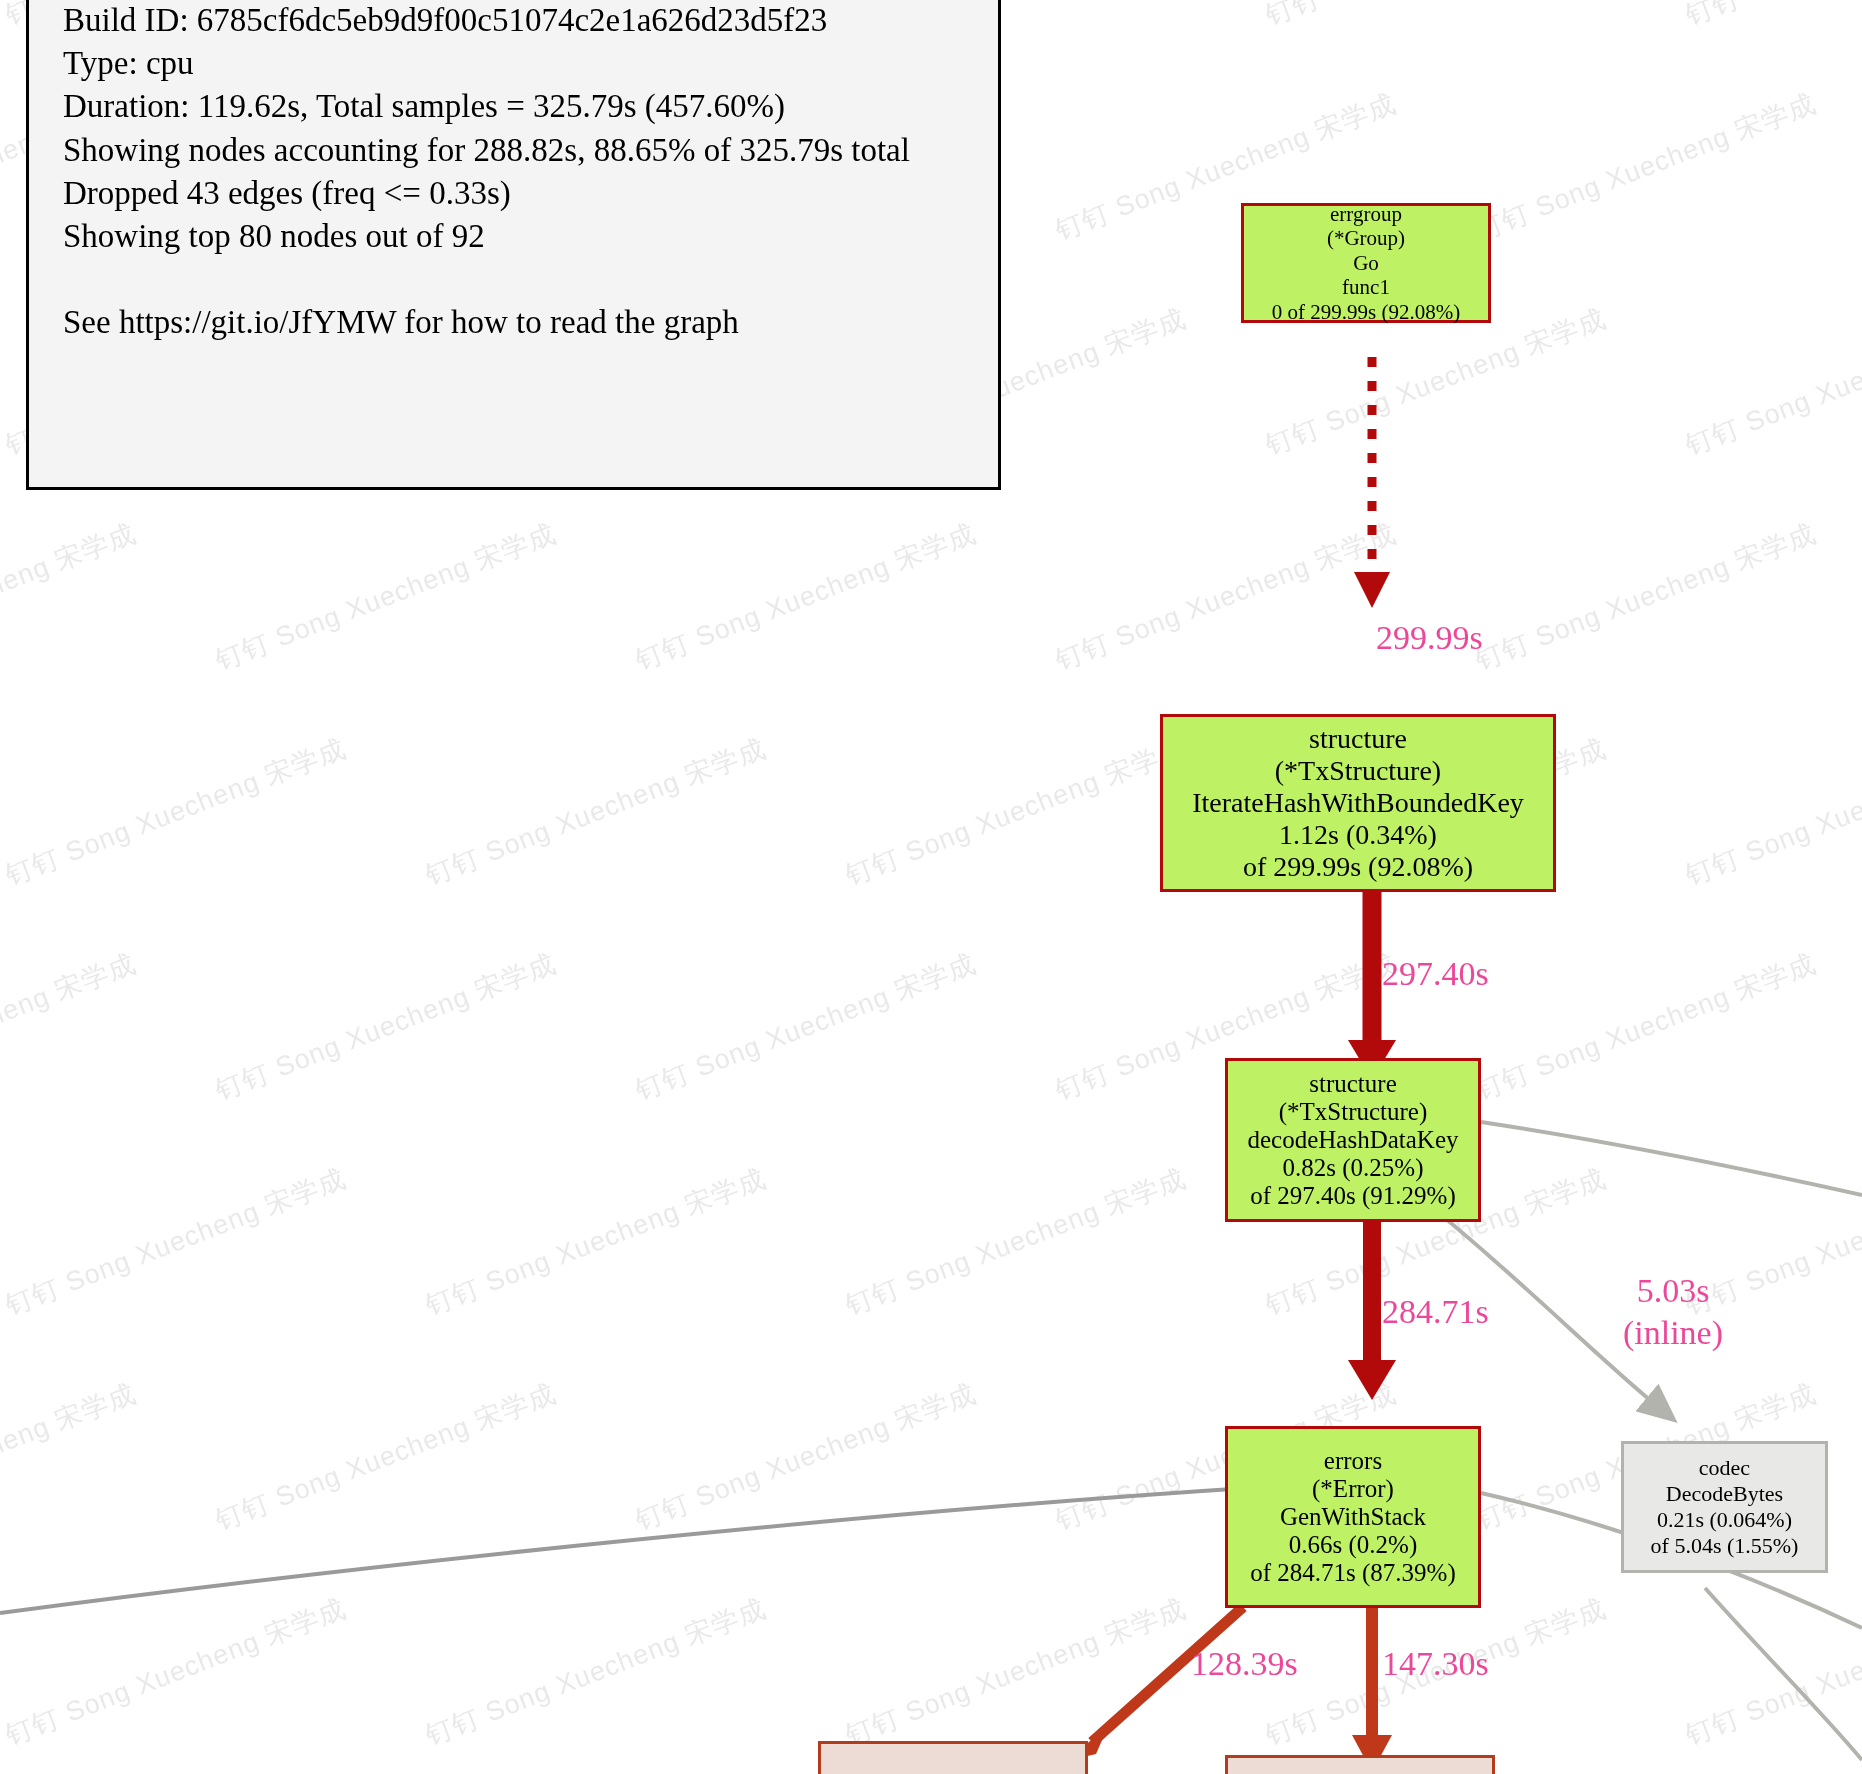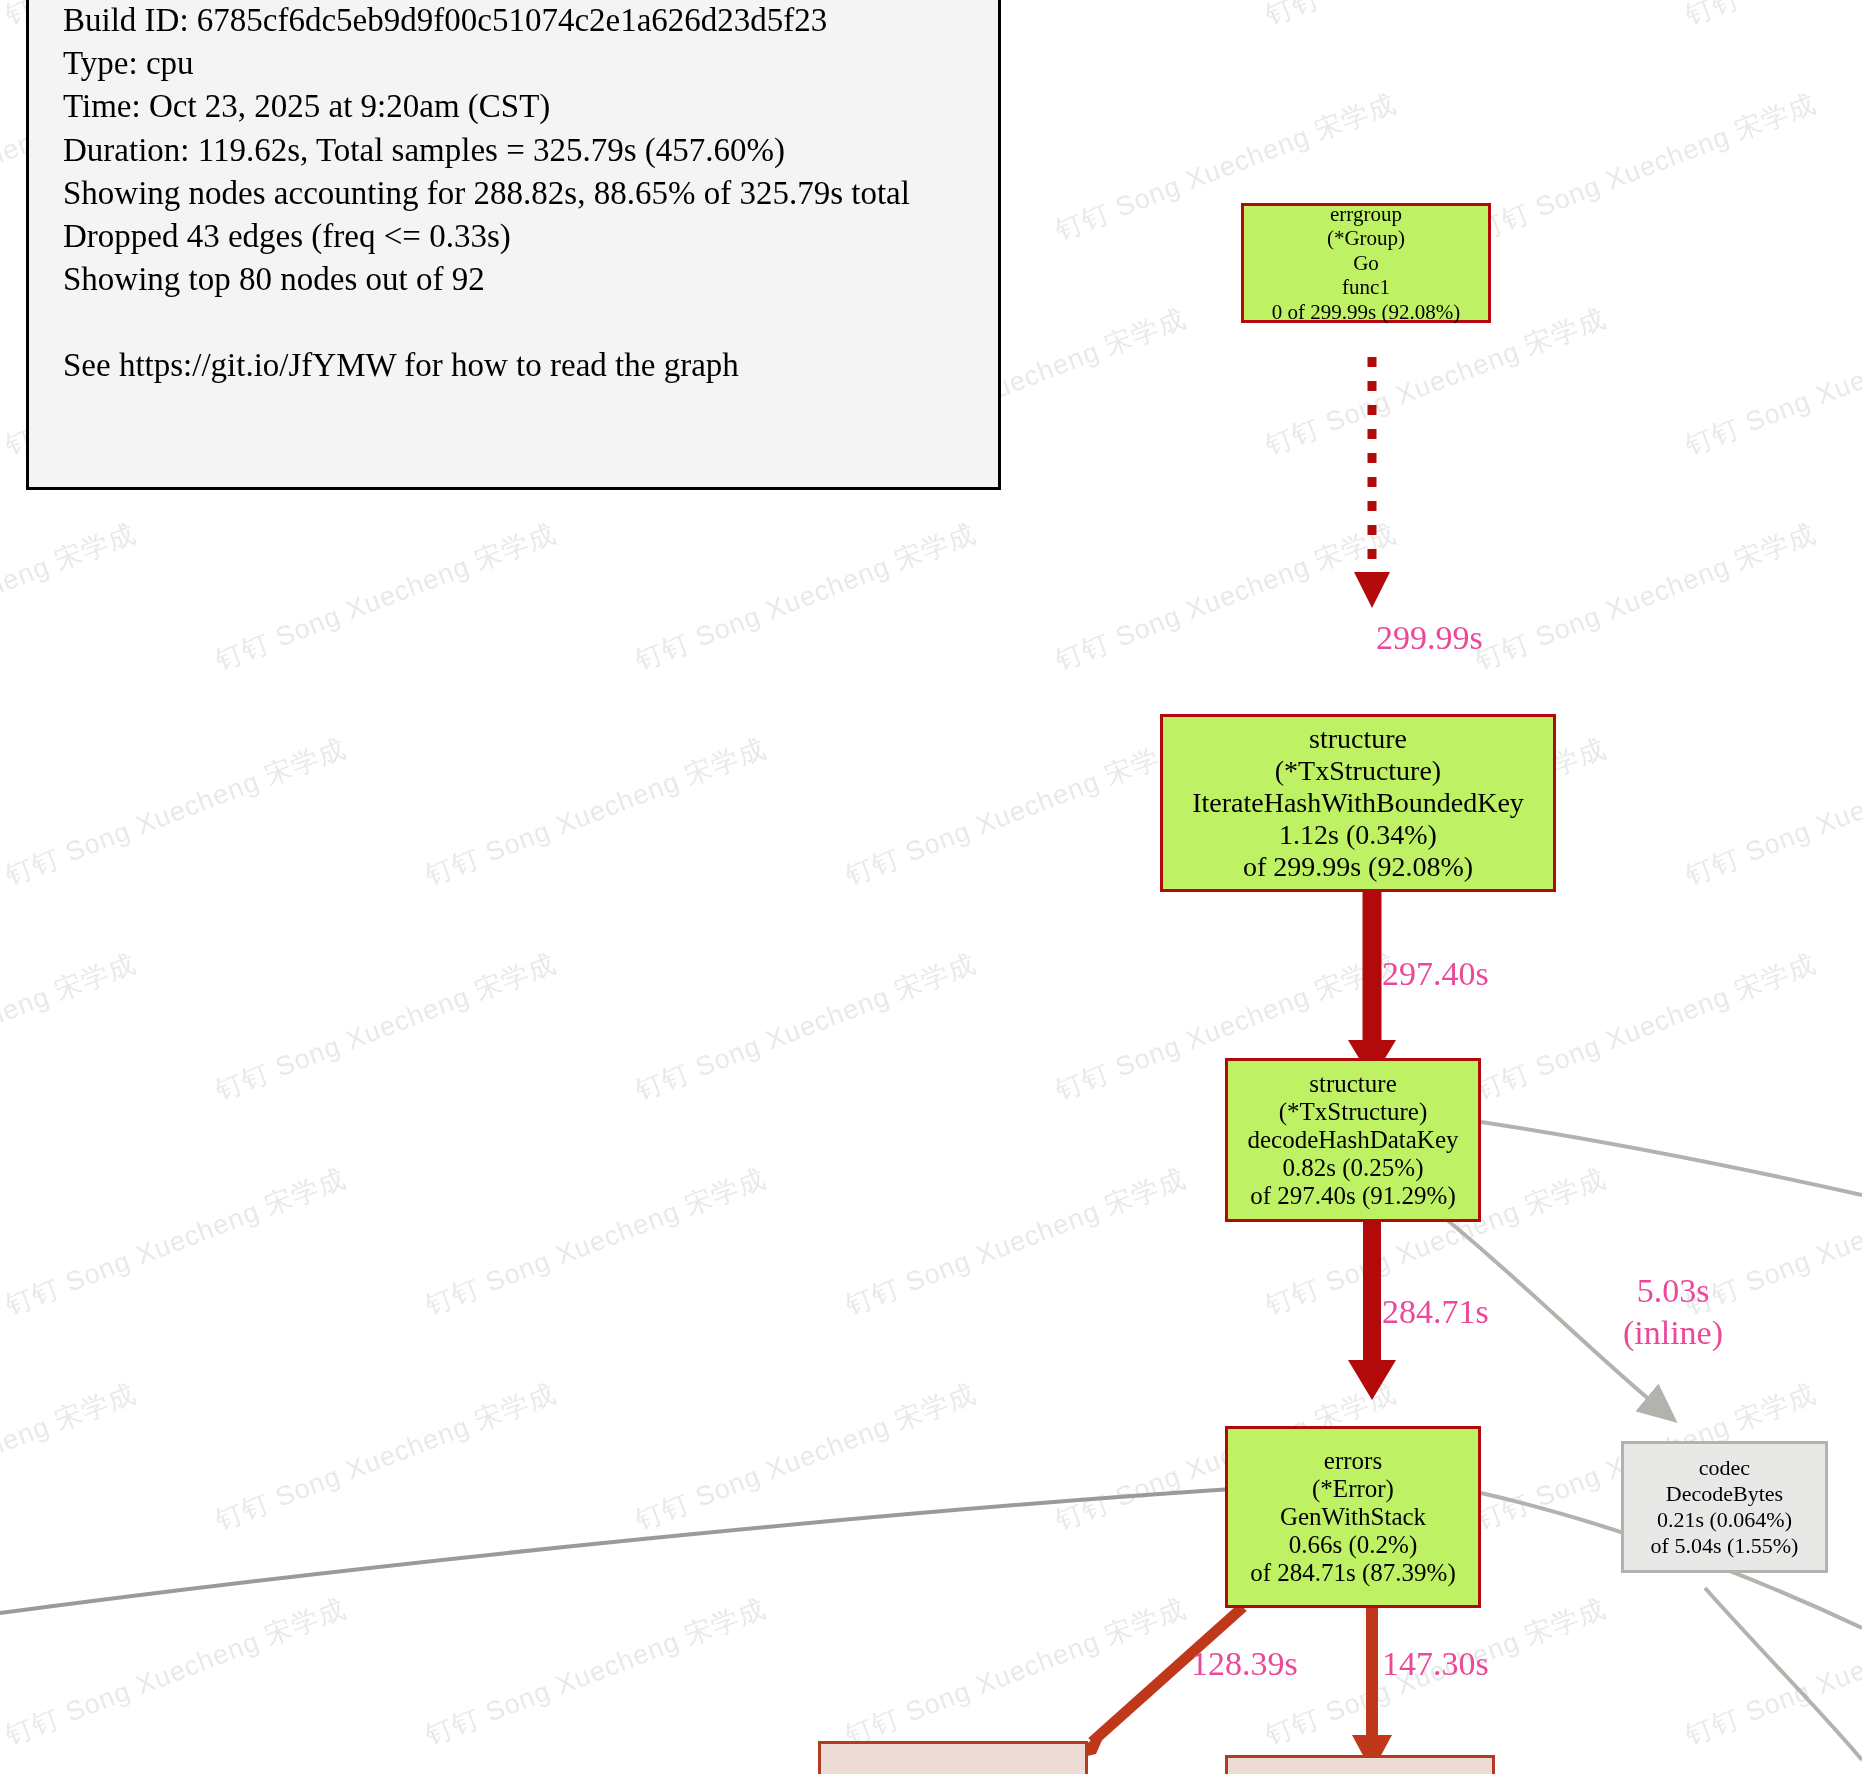--- a/index.html
+++ b/index.html
@@ -229,21 +229,20 @@
     <g>
       <line x1="1372" y1="1607" x2="1372" y2="1742" stroke="#c0381a" stroke-width="12"></line>
       <polygon points="1352,1735 1392,1735 1372,1772" fill="#c0381a"></polygon>
     </g>
   </svg>
 
   <div id="legend-box">
     <div id="legend-inner">
       <div class="legend-line">Build ID: 6785cf6dc5eb9d9f00c51074c2e1a626d23d5f23</div>
       <div class="legend-line">Type: cpu</div>
-      <div class="legend-line">Time: Oct 23, 2025 at 9:20am (CST)</div>
       <div class="legend-line">Duration: 119.62s, Total samples = 325.79s (457.60%)</div>
       <div class="legend-line">Showing nodes accounting for 288.82s, 88.65% of 325.79s total</div>
       <div class="legend-line">Dropped 43 edges (freq &lt;= 0.33s)</div>
       <div class="legend-line">Showing top 80 nodes out of 92</div>
       <div class="legend-line spacer"></div>
       <div class="legend-line">See https://git.io/JfYMW for how to read the graph</div>
     </div>
   </div>
 
   <div class="node-box node-red" id="node-errgroup" style="left:1241px; top:203px; width:250px; height:120px;">

